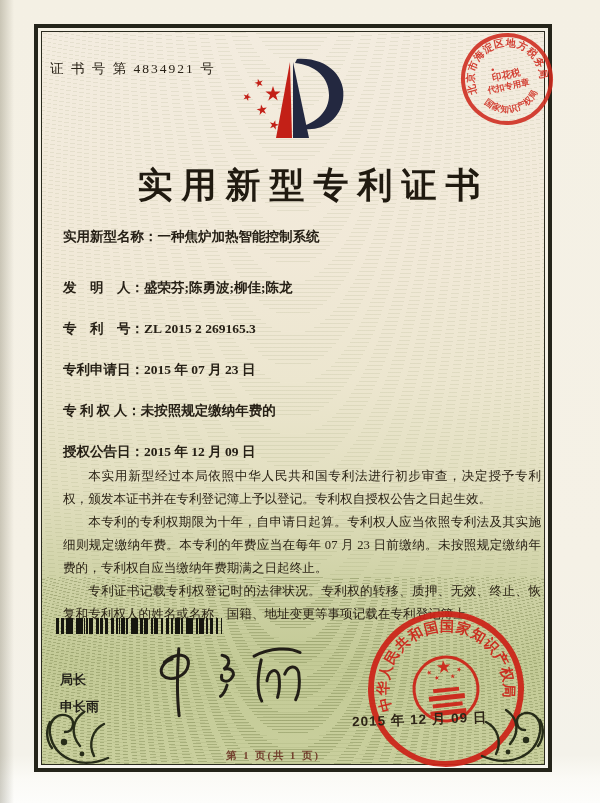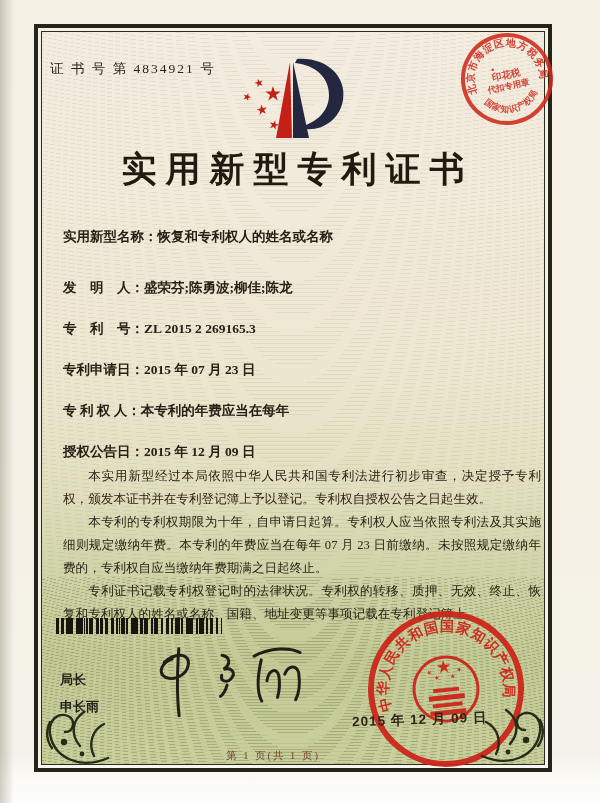--- a/index.html
+++ b/index.html
@@ -24,21 +24,21 @@
   .waves{
     position:absolute;left:0;right:0;top:0;bottom:0;pointer-events:none;
     background:repeating-radial-gradient(1300px 850px at 50% -540px,rgba(104,116,60,.10) 0 1px,rgba(0,0,0,0) 1px 6px);
   }
   .waves-strong{
     position:absolute;left:0;right:0;top:545px;bottom:0;pointer-events:none;
     background:repeating-radial-gradient(1200px 700px at 50% -300px,rgba(92,104,48,.30) 0 1px,rgba(0,0,0,0) 1px 5px);
   }
   .cert-number{position:absolute;left:50px;top:60px;font-size:13.5px;font-weight:normal;letter-spacing:2px;color:#2a2318;}
   .logo{position:absolute;left:233px;top:53px;}
-  .title{position:absolute;left:34px;top:146px;width:518px;margin:0;text-align:center;
+  .title{position:absolute;left:34px;top:146px;width:518px;margin:16px;text-align:center;
     font-size:35px;font-weight:bold;letter-spacing:9px;text-indent:9px;color:#201a10;}
   .fields{position:absolute;left:63px;top:228px;width:460px;}
   .field-row{margin:0 0 23px 0;font-size:13.5px;font-weight:bold;color:#262016;white-space:nowrap;}
   .field-row:first-child{margin-bottom:33px;}
   .field-value{font-weight:600;}
   .body-text{position:absolute;left:63px;top:465px;width:478px;font-size:12.6px;line-height:23px;
     text-align:justify;color:#2b2316;}
   .body-text p{margin:0;text-indent:2em;}
   .barcode{position:absolute;left:56px;top:618px;width:166px;height:16px;
     background:
@@ -50,21 +50,21 @@
   .director div{margin-bottom:11px;}
   .signature{position:absolute;left:135px;top:640px;transform:rotate(-2deg);}
   .seal{position:absolute;left:365px;top:608px;transform:rotate(-6deg);opacity:.93;}
   .seal-date{position:absolute;left:352px;top:711px;font-size:13.5px;font-weight:bold;letter-spacing:1px;
     color:#2e2517;transform:rotate(-2deg);font-family:"Liberation Sans","DejaVu Sans",sans-serif;}
   .tax-stamp{position:absolute;left:457px;top:29px;transform:rotate(-12deg);opacity:.88;}
   .corner{position:absolute;}
   .corner-left{left:30px;top:684px;}
   .corner-right{left:468px;top:682px;}
   .footer{position:absolute;left:34px;top:749px;width:478px;text-align:center;
-    font-size:10.5px;font-weight:normal;letter-spacing:2px;color:#73402e;}
+    font-size:10.5px;font-weight:bold;letter-spacing:2px;color:#73402e;}
   svg text{font-family:"Liberation Sans","DejaVu Sans",sans-serif;}
 </style>
 </head>
 <body>
 
 <div class="page">
 
   <div class="frame">
     <div class="frame-inner">
       <div class="waves"></div>
@@ -102,33 +102,33 @@
     </text>
     <text x="50" y="49" font-size="9.5" font-weight="bold" fill="#cf2a1d" text-anchor="middle">印花税</text>
     <text x="50" y="60" font-size="8.5" font-weight="bold" fill="#cf2a1d" text-anchor="middle">代扣专用章</text>
     <circle cx="38" cy="38" r="1.3" fill="#cf2a1d"></circle>
   </svg>
 
   <h1 class="title">实用新型专利证书</h1>
 
   <div class="fields">
     <div class="field-row">
-      <span class="field-label">实用新型名称：</span><span class="field-value">恢复和专利权人的姓名或名称</span>
+      <span class="field-label">实用新型名称：</span><span class="field-value">一种焦炉加热智能控制系统</span>
     </div>
     <div class="field-row">
       <span class="field-label">发　明　人：</span><span class="field-value">盛荣芬;陈勇波;柳佳;陈龙</span>
     </div>
     <div class="field-row">
       <span class="field-label">专　利　号：</span><span class="field-value">ZL 2015 2 269165.3</span>
     </div>
     <div class="field-row">
       <span class="field-label">专利申请日：</span><span class="field-value">2015 年 07 月 23 日</span>
     </div>
     <div class="field-row">
-      <span class="field-label">专 利 权 人：</span><span class="field-value">本专利的年费应当在每年</span>
+      <span class="field-label">专 利 权 人：</span><span class="field-value">未按照规定缴纳年费的</span>
     </div>
     <div class="field-row">
       <span class="field-label">授权公告日：</span><span class="field-value">2015 年 12 月 09 日</span>
     </div>
   </div>
 
   <div class="body-text">
     <p>本实用新型经过本局依照中华人民共和国专利法进行初步审查，决定授予专利权，颁发本证书并在专利登记簿上予以登记。专利权自授权公告之日起生效。</p>
     <p>本专利的专利权期限为十年，自申请日起算。专利权人应当依照专利法及其实施细则规定缴纳年费。本专利的年费应当在每年 07 月 23 日前缴纳。未按照规定缴纳年费的，专利权自应当缴纳年费期满之日起终止。</p>
     <p>专利证书记载专利权登记时的法律状况。专利权的转移、质押、无效、终止、恢复和专利权人的姓名或名称、国籍、地址变更等事项记载在专利登记簿上。</p>

